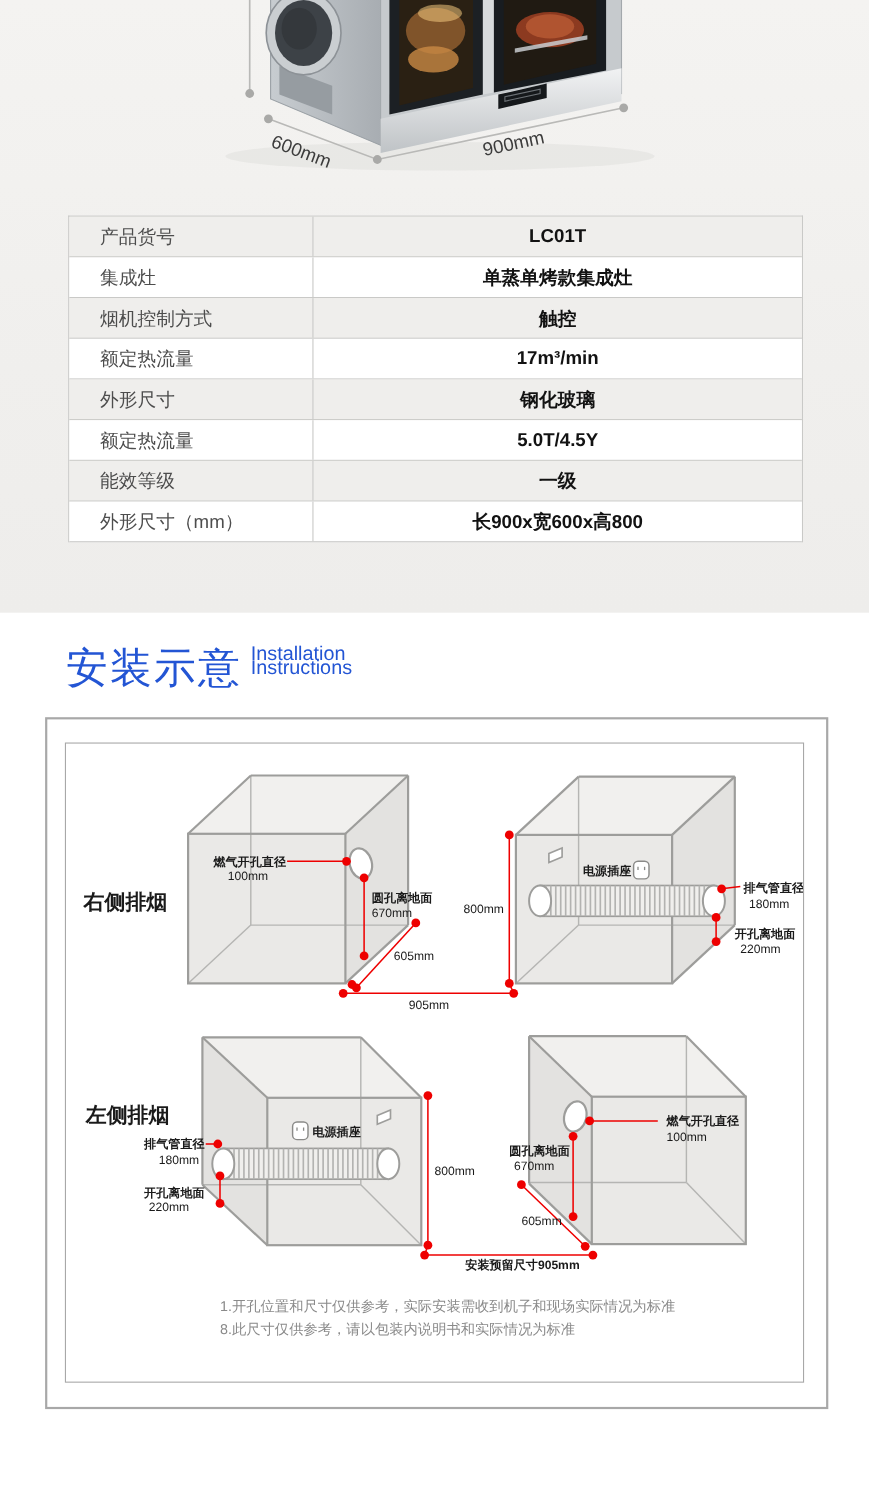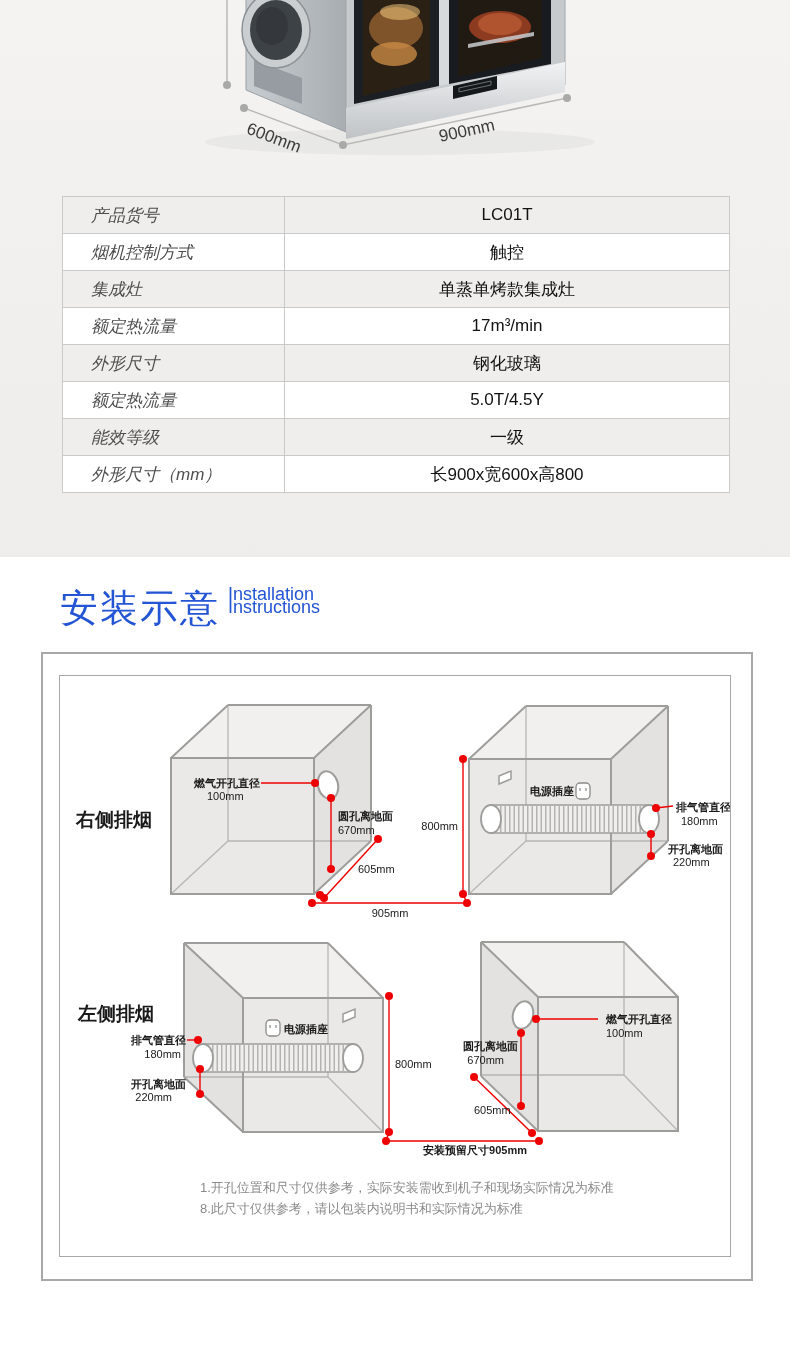--- a/index.html
+++ b/index.html
@@ -18,25 +18,25 @@
   .spec-table{
     position:absolute;left:62px;top:196px;width:668px;
     border:1px solid #c9c9c7;border-bottom:none;box-sizing:border-box;
   }
   .spec-row{display:flex;height:36px;border-bottom:1px solid #c9c9c7;}
   .spec-row:nth-child(odd){background:#efeeec;}
   .spec-row:nth-child(even){background:#ffffff;}
   .spec-label{
     width:222px;box-sizing:border-box;border-right:1px solid #c9c9c7;
     display:flex;align-items:center;padding-left:28px;
-    font-size:17px;color:#4d4d4d;font-style:italic;
+    font-size:17px;color:#4d4d4d;
   }
   .spec-value{
     flex:1;display:flex;align-items:center;justify-content:center;
-    font-size:17px;font-weight:normal;color:#121212;
+    font-size:17px;font-weight:bold;color:#121212;
   }
   
   .install-title{position:absolute;left:60px;top:588px;display:flex;align-items:flex-start;}
   .install-title-cn{font-size:38px;color:#2355d4;letter-spacing:2px;line-height:40px;}
   .install-title-en{font-size:18px;color:#2355d4;line-height:13px;margin-left:8px;margin-bottom:3px;}
   .frame-outer{
     position:absolute;left:41px;top:652px;width:708px;height:625px;
     border:2px solid #a8a8a8;box-sizing:content-box;
   }
   .frame-inner{
@@ -116,26 +116,26 @@
     <text transform="translate(122,143) rotate(20.5)" text-anchor="middle" font-size="17" fill="#3c3c3c">600mm</text>
     <text transform="translate(318,136) rotate(-12)" text-anchor="middle" font-size="17" fill="#3c3c3c">900mm</text>
   </svg>
 
   <div class="spec-table">
     <div class="spec-row">
       <div class="spec-label">产品货号</div>
       <div class="spec-value">LC01T</div>
     </div>
     <div class="spec-row">
+      <div class="spec-label">集成灶</div>
+      <div class="spec-value">单蒸单烤款集成灶</div>
+    </div>
+    <div class="spec-row">
       <div class="spec-label">烟机控制方式</div>
       <div class="spec-value">触控</div>
-    </div>
-    <div class="spec-row">
-      <div class="spec-label">集成灶</div>
-      <div class="spec-value">单蒸单烤款集成灶</div>
     </div>
     <div class="spec-row">
       <div class="spec-label">额定热流量</div>
       <div class="spec-value">17m³/min</div>
     </div>
     <div class="spec-row">
       <div class="spec-label">外形尺寸</div>
       <div class="spec-value">钢化玻璃</div>
     </div>
     <div class="spec-row">

